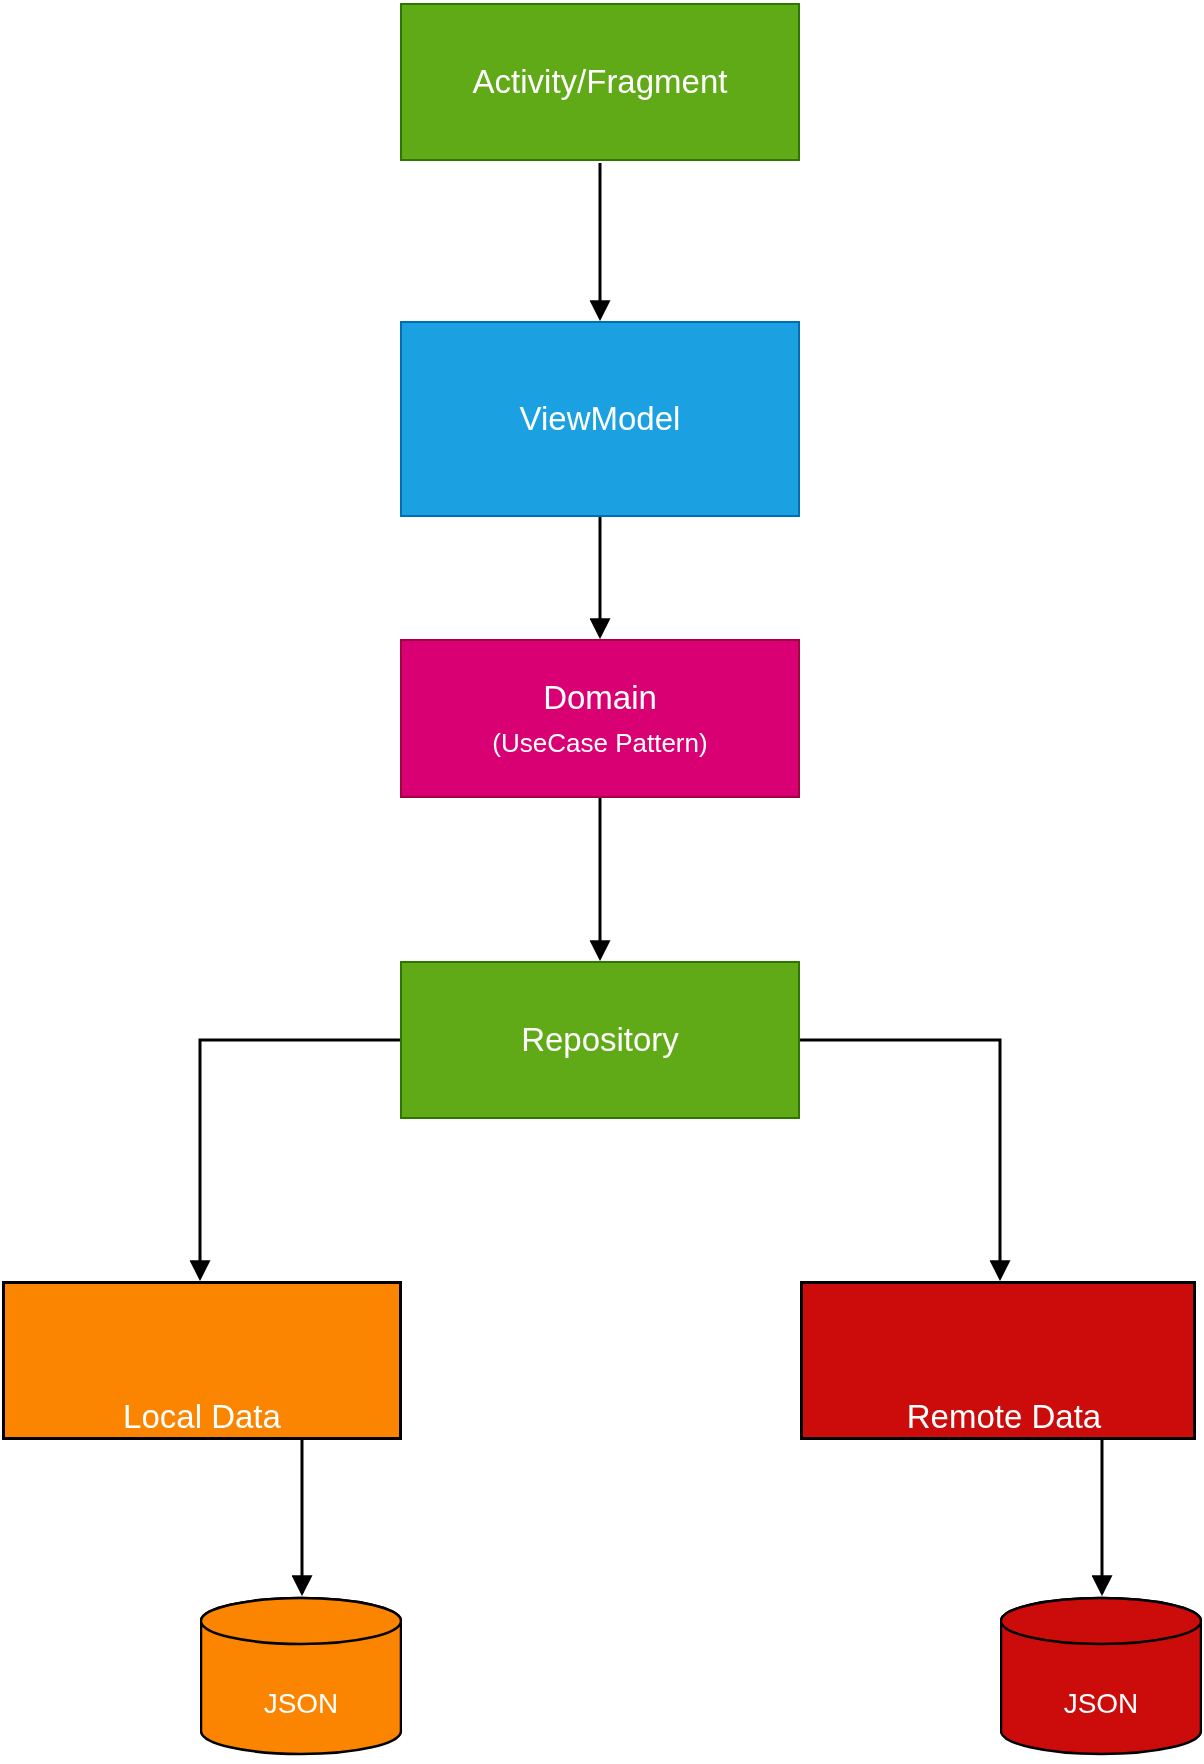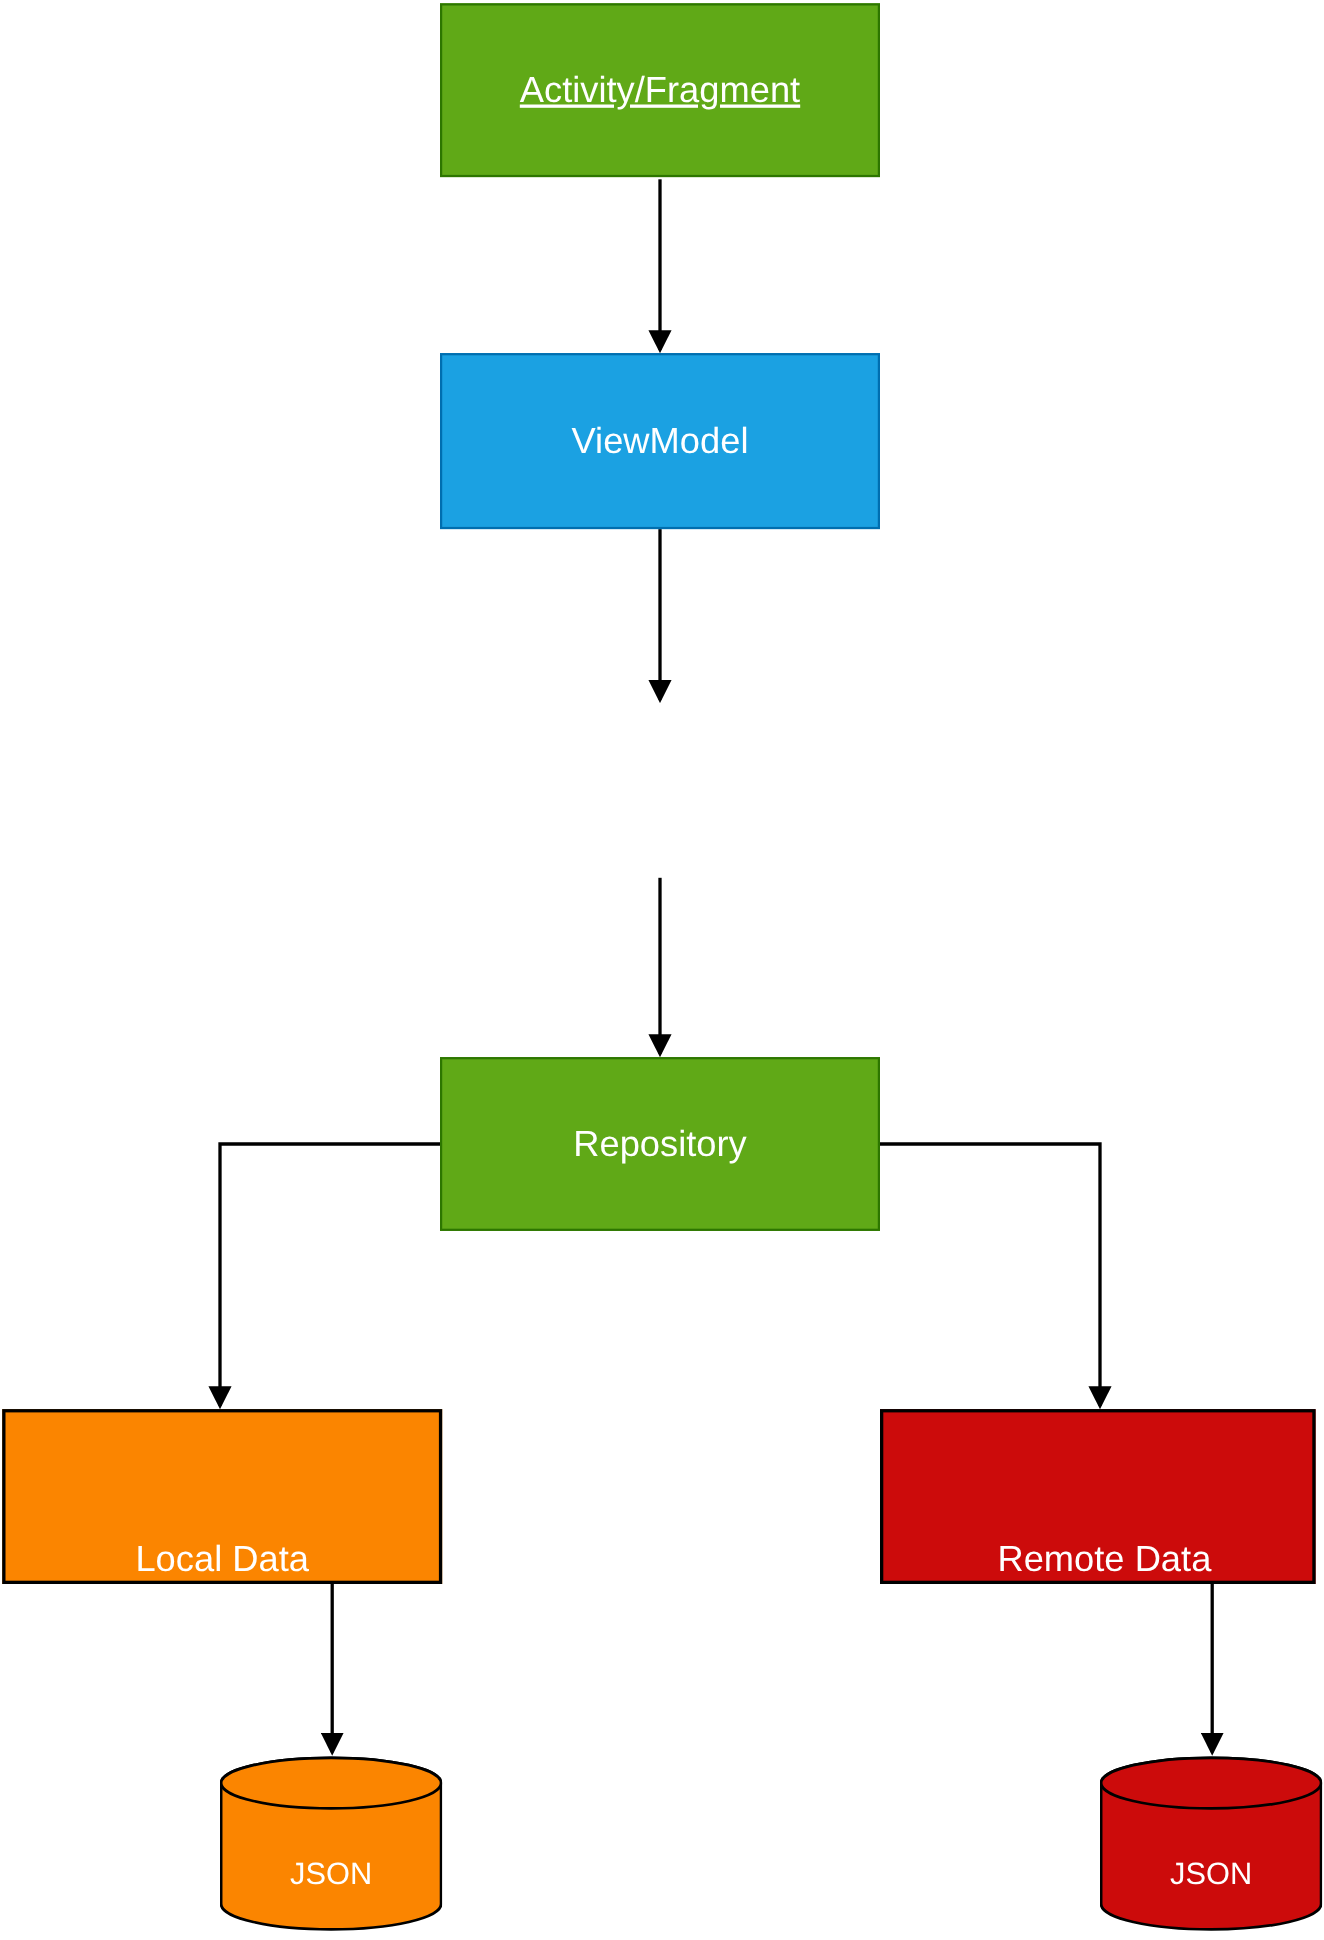--- a/index.html
+++ b/index.html
@@ -85,28 +85,32 @@
       <path d="M600,163 V318" marker-end="url(#arrow)"></path>
       <path d="M600,481 V636" marker-end="url(#arrow)"></path>
       <path d="M600,798 V958" marker-end="url(#arrow)"></path>
       <path d="M400,1040 H200 V1278" marker-end="url(#arrow)"></path>
       <path d="M800,1040 H1000 V1278" marker-end="url(#arrow)"></path>
       <path d="M302,1440 V1593" marker-end="url(#arrow)"></path>
       <path d="M1102,1440 V1593" marker-end="url(#arrow)"></path>
     </g>
   </svg>
 
-  <div class="node box" style="left: 400px; top: 3px; width: 400px; height: 158px; background-color: rgb(96, 169, 23); border-color: rgb(45, 118, 0); text-decoration: underline;">
+  <div class="node box" style="left: 400px; top: 3px; width: 400px; height: 158px; background-color: rgb(96, 169, 23); border-color: rgb(45, 118, 0);">
     <span class="label">Activity/Fragment</span>
   </div>
 
-  <div class="node box" style="left: 400px; top: 321px; width: 400px; height: 160px; background-color: rgb(27, 161, 226); border-color: rgb(0, 110, 175);">
+  <div class="node box" style="left: 400px; top: 321px; width: 400px; height: 196px; background-color: rgb(27, 161, 226); border-color: rgb(0, 110, 175);">
     <span class="label">ViewModel</span>
   </div>
 
+  <div class="node box" style="left: 400px; top: 639px; width: 400px; height: 159px; background-color: rgb(216, 0, 115); border-color: rgb(165, 0, 64);">
+    <span class="label">Domain</span>
+    <span class="sublabel">(UseCase Pattern)</span>
+  </div>
 
   <div class="node box" style="left: 400px; top: 961px; width: 400px; height: 158px; background-color: rgb(96, 169, 23); border-color: rgb(45, 118, 0);">
     <span class="label">Repository</span>
   </div>
 
   <div class="node box black-border" style="left: 2px; top: 1281px; width: 400px; height: 159px; background-color: rgb(251, 133, 0); border-color: rgb(0, 0, 0);">
     <span class="label">Local Data</span>
   </div>
 
   <div class="node box black-border" style="left: 800px; top: 1281px; width: 396px; height: 159px; background-color: rgb(204, 11, 11); border-color: rgb(0, 0, 0); padding-left: 12px;">

